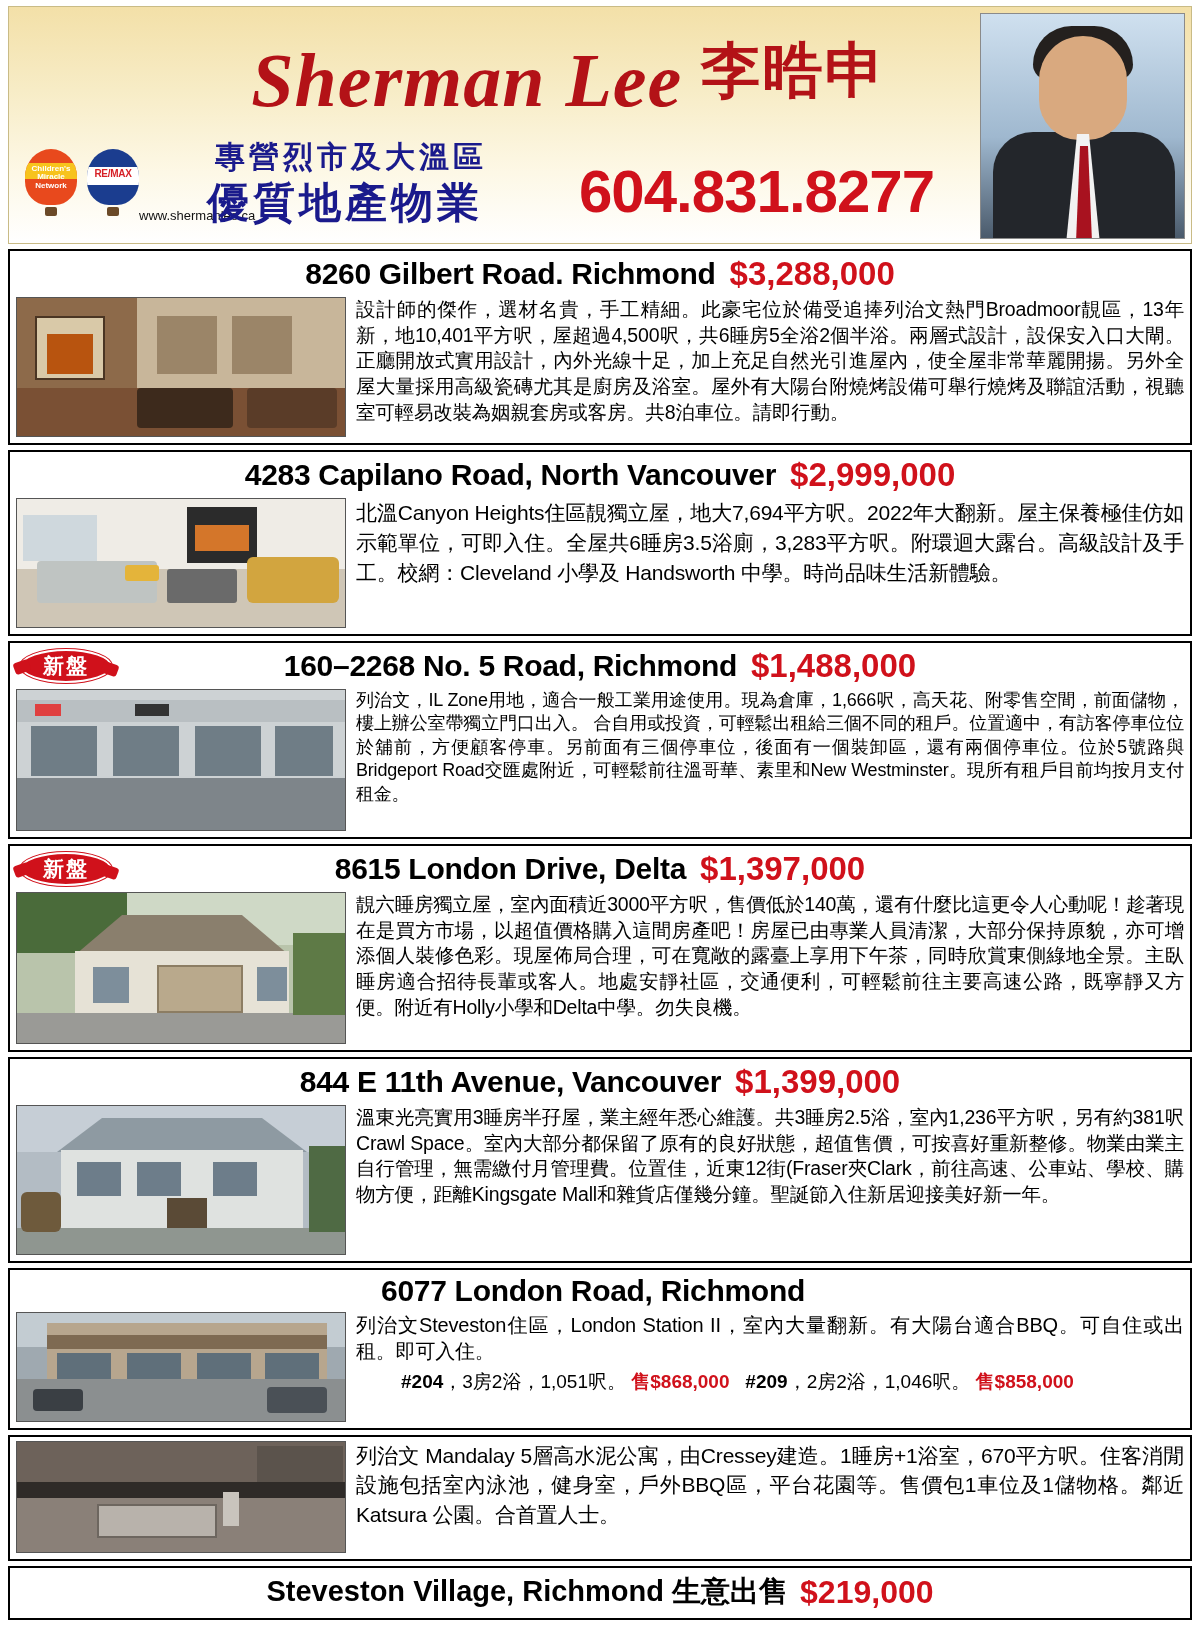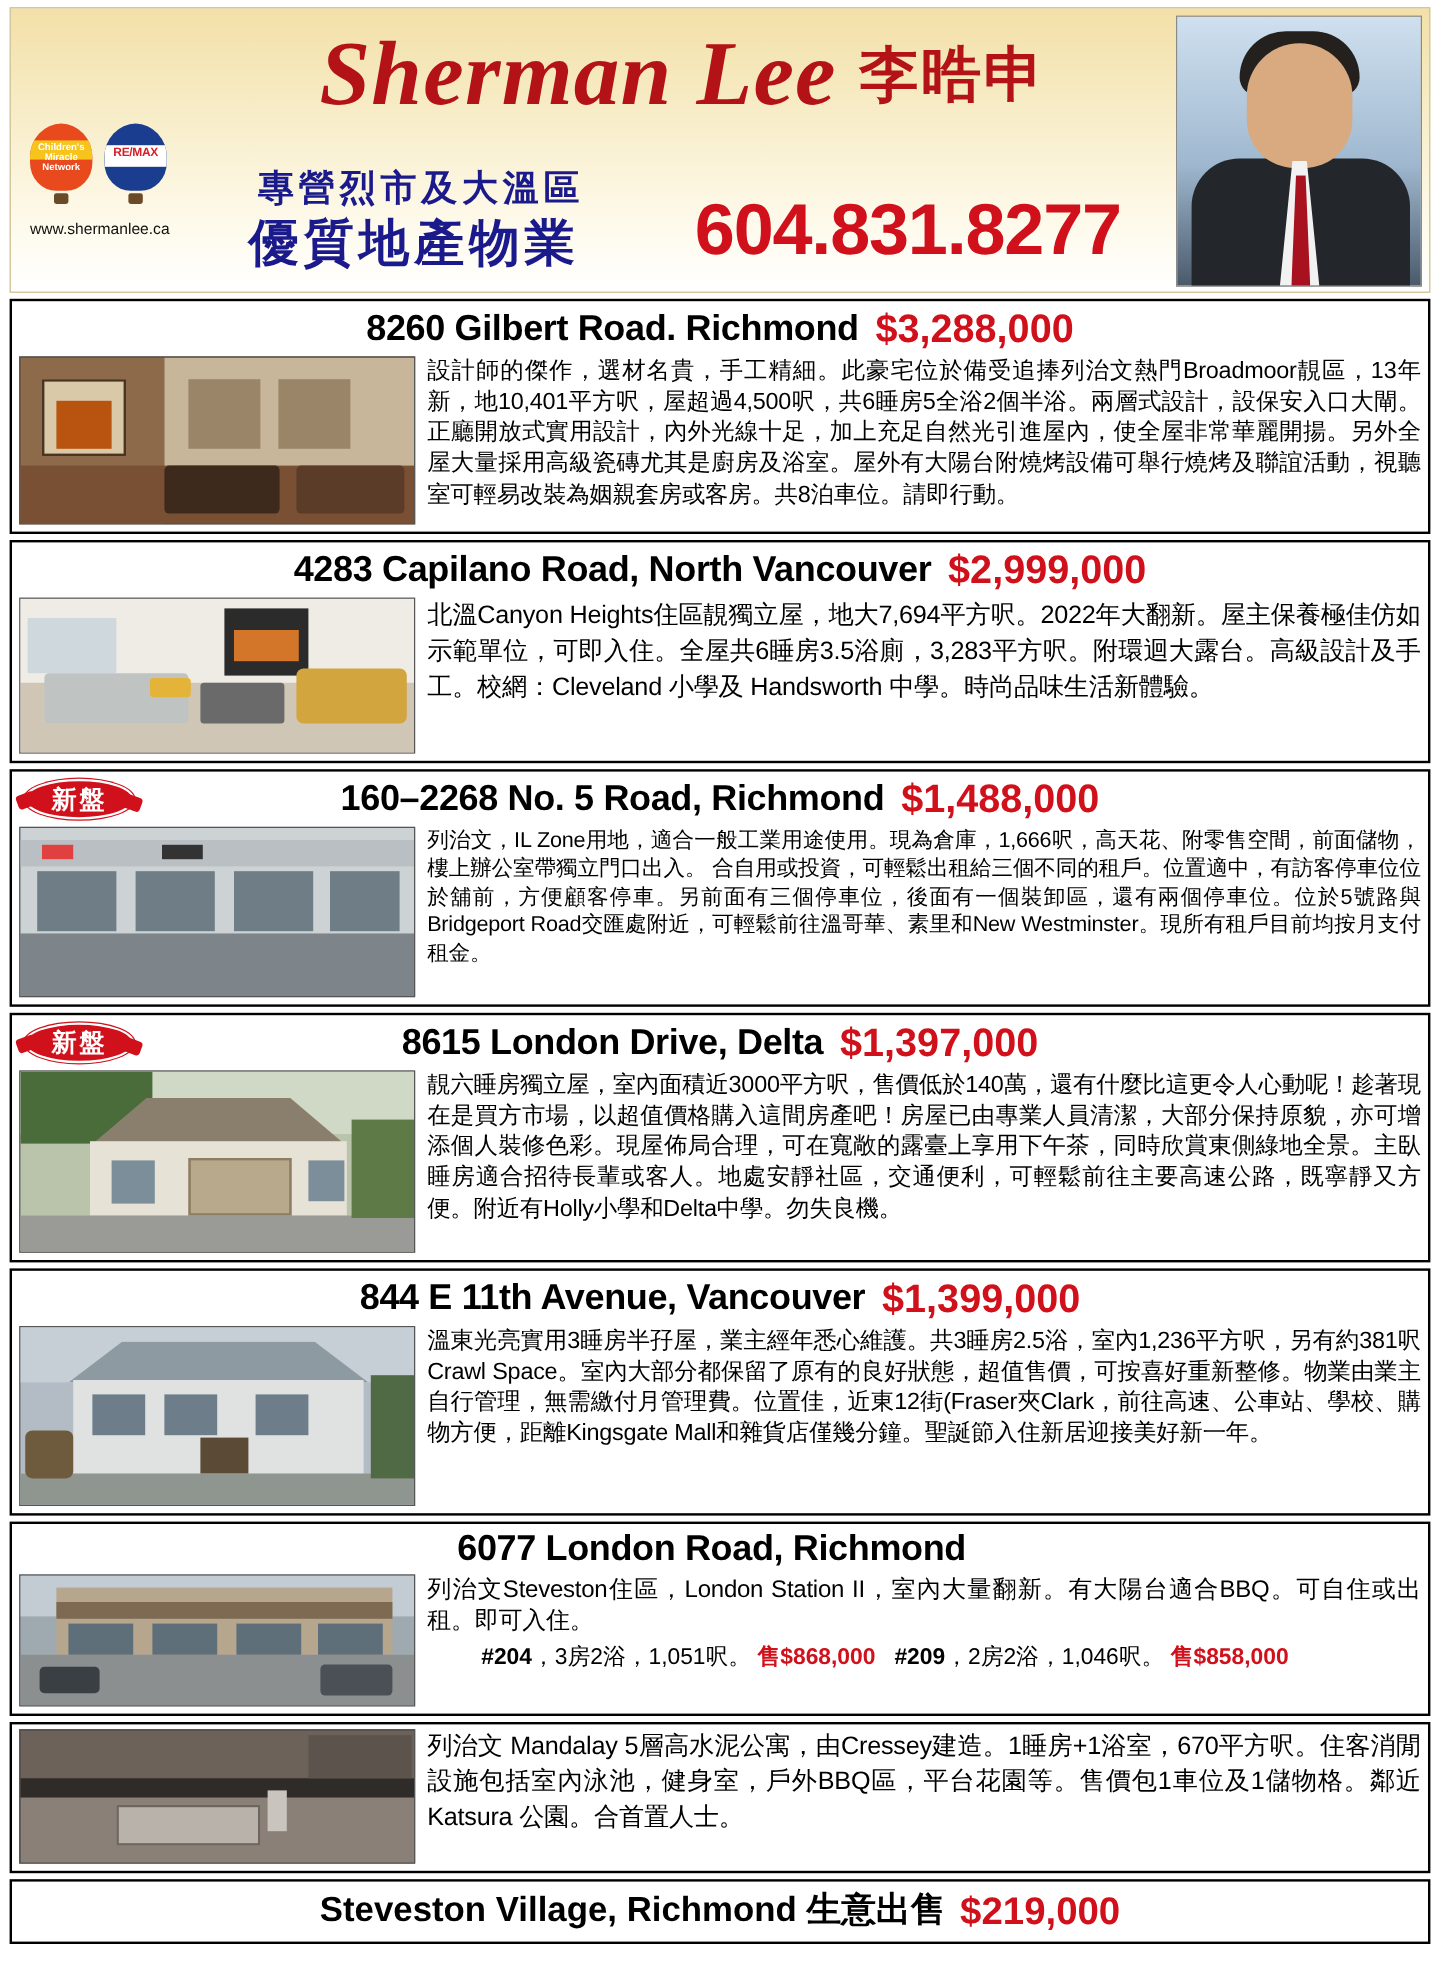--- a/index.html
+++ b/index.html
@@ -23,21 +23,21 @@
     position: relative;
     height: 238px;
     background: linear-gradient(180deg, #f3e0a8 0%, #f7ecc6 35%, #fdf8e6 70%, #ffffff 100%);
     border: 1px solid #c9bb86;
     overflow: hidden;
   }
   .hdr-balloons {
     position: absolute;
     left: 16px; top: 96px;
     width: 170px; height: 120px;
-    display: flex; flex-direction: column; align-items: flex-start;
+    display: flex; flex-direction: row; align-items: flex-end;
   }
   .balloon-row { display: flex; gap: 10px; align-items: flex-end; }
   .balloon { position: relative; width: 52px; height: 74px; }
   .balloon .env {
     width: 52px; height: 56px;
     border-radius: 50% 50% 42% 42%;
     position: relative;
     overflow: hidden;
   }
   .balloon .basket {
@@ -75,24 +75,25 @@
   }
   .name-en {
     display: inline-block;
     font-family: "Liberation Serif", serif;
     font-style: italic;
     font-weight: bold;
     font-size: 76px;
     color: #b31217;
     letter-spacing: 1px;
     vertical-align: middle;
+    margin-top: 18px;
   }
   .name-cn {
     display: inline-block;
-    font-size: 50px;
+    font-size: 60px;
     font-weight: bold;
     color: #b31217;
     vertical-align: middle;
     margin-left: 14px;
     letter-spacing: 2px;
   }
   .hdr-tag1 {
     position: absolute;
     left: 206px; top: 130px;
     font-size: 30px; font-weight: bold; color: #1a1a8c;

